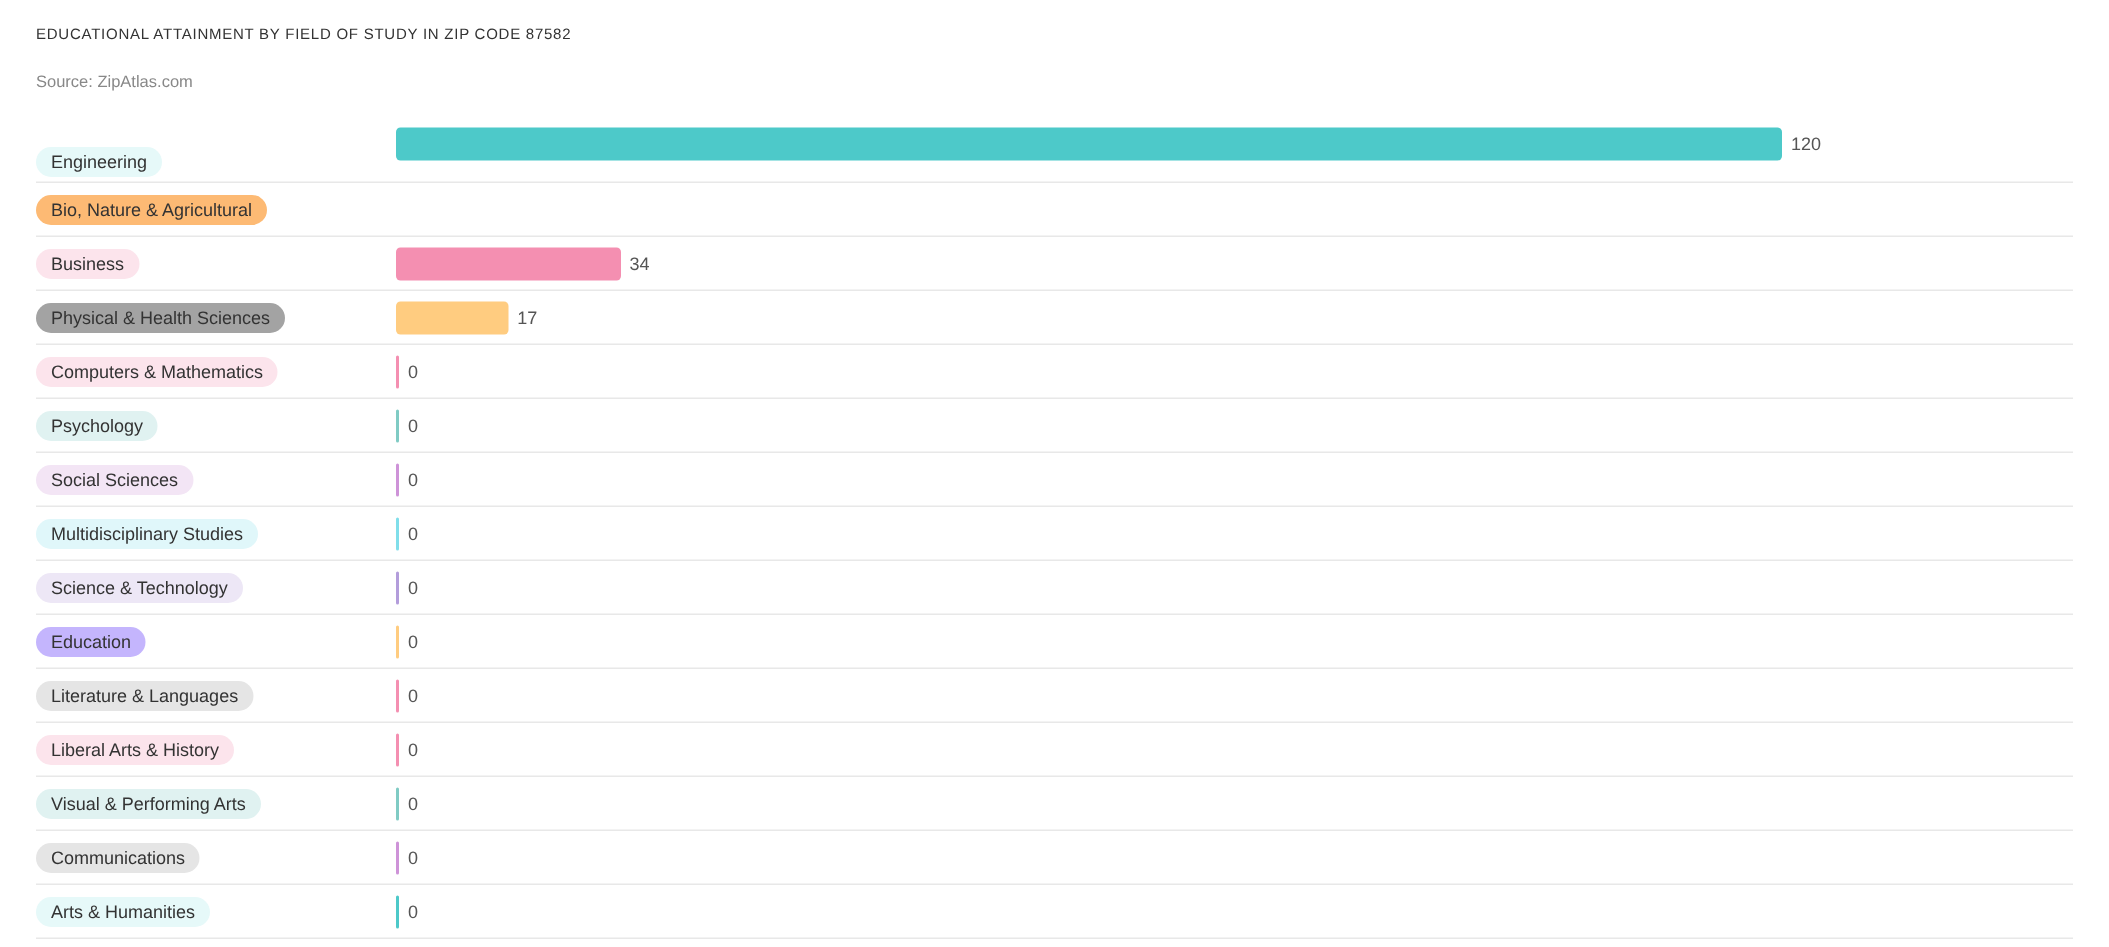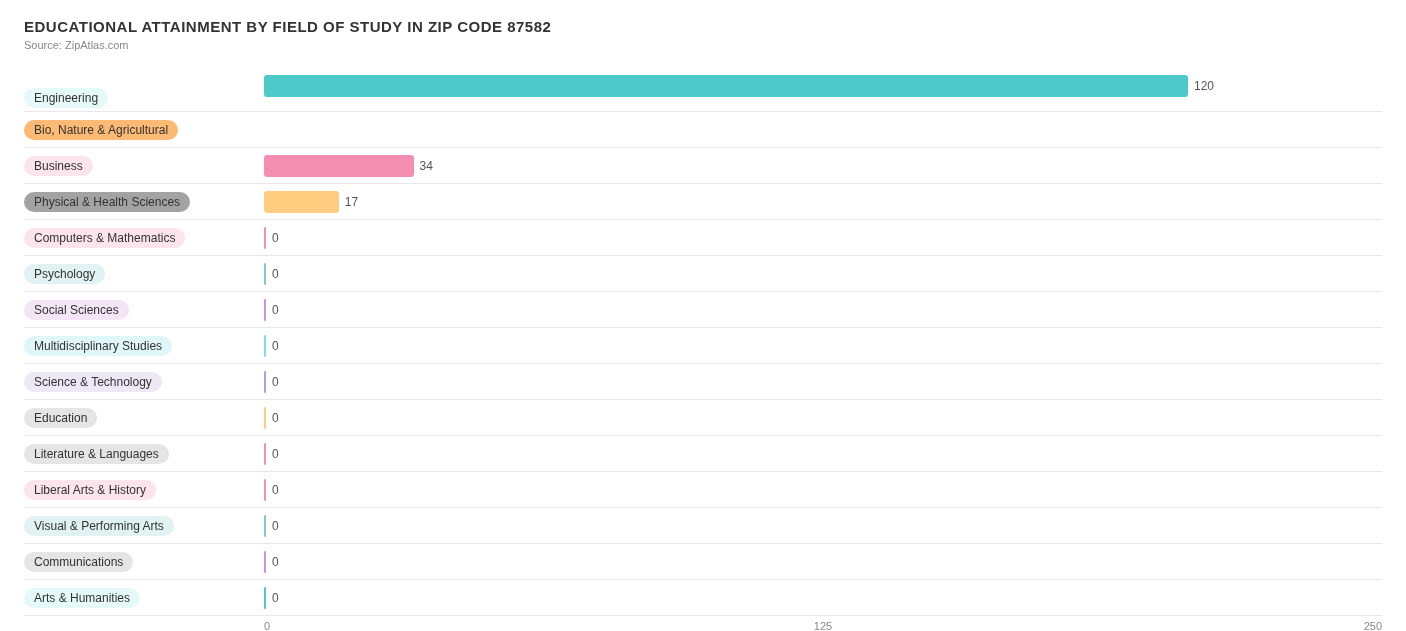--- a/index.html
+++ b/index.html
@@ -4,25 +4,25 @@
   <style>
     * { box-sizing: border-box; margin: 0; padding: 0; }
     body {
       background: #fff;
       font-family: Arial, sans-serif;
       width: 1406px;
       min-height: 631px;
       padding: 18px 24px 24px 24px;
     }
     .chart-title {
-      font-size: 15px;
-      font-weight: bold;
+      font-size: 10px;
+      font-weight: normal;
       color: #333;
       letter-spacing: 0.5px;
-      margin-bottom: 4px;
+      margin-bottom: 20px;
       text-transform: uppercase;
     }
     .source {
       font-size: 11px;
       color: #888;
       margin-bottom: 10px;
     }
     .chart-area {
       position: relative;
       width: 100%;
@@ -162,21 +162,21 @@
       <div class="label-cell">
         <span class="label-pill" style="background: rgb(237, 231, 246);">Science &amp; Technology</span>
       </div>
       <div class="bar-cell">
         <div class="bar" style="width: 2px; background: rgb(179, 157, 219);"></div>
         <span class="bar-value">0</span>
       </div>
     </div>
     <div class="bar-row">
       <div class="label-cell">
-        <span class="label-pill" style="background: #e5e5e5;">Education</span>
+        <span class="label-pill" style="background: #c4b5fd;">Education</span>
       </div>
       <div class="bar-cell">
         <div class="bar" style="width: 2px; background: rgb(255, 204, 128);"></div>
         <span class="bar-value">0</span>
       </div>
     </div>
     <div class="bar-row">
       <div class="label-cell">
         <span class="label-pill" style="background: #e5e5e5;">Literature &amp; Languages</span>
       </div>

